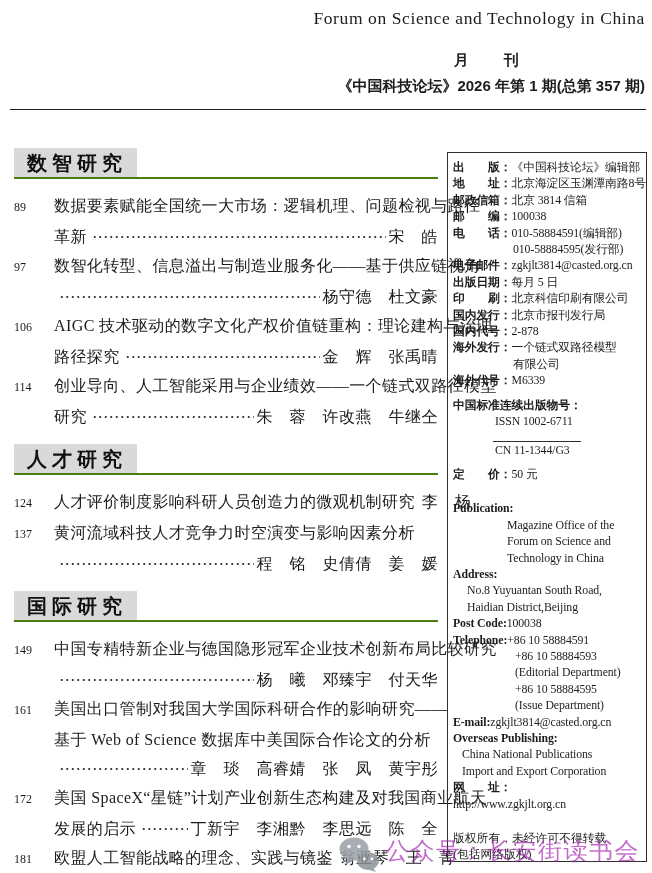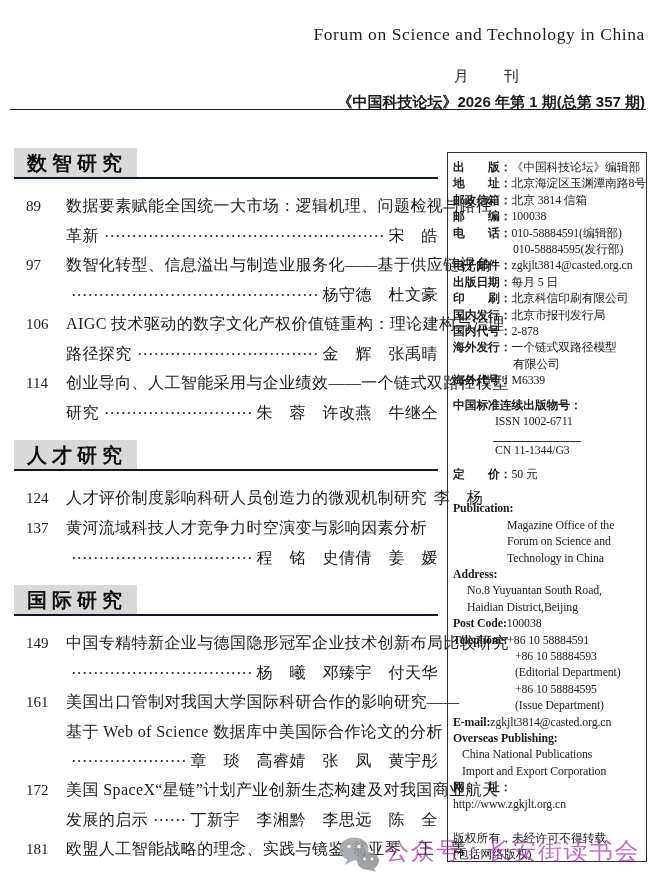--- a/index.html
+++ b/index.html
@@ -3,39 +3,39 @@
 <meta charset="utf-8">
 <style>
   html,body { margin:0; padding:0; background:#e8e8e8; }
   .page {
     position:relative; width:652px; height:873px; margin:0 auto;
     background:#ffffff; overflow:hidden;
     font-family:"Liberation Serif","DejaVu Serif",serif; color:#1c1c1c;
   }
 
   
-  .header { position:absolute; top:24px; left:0; right:7px; text-align:right; }
+  .header { position:absolute; top:8px; left:0; right:7px; text-align:right; }
   .title-en { font-size:17.5px; letter-spacing:0.6px; white-space:nowrap; }
   .issue-block { margin-top:22px; display:inline-block; text-align:center; }
-  .frequency { font-family:"Liberation Sans","DejaVu Sans",sans-serif; font-weight:normal;
+  .frequency { font-family:"Liberation Sans","DejaVu Sans",sans-serif; font-weight:bold;
                font-size:15px; letter-spacing:10px; margin-bottom:7px; }
   .issue-line { font-family:"Liberation Sans","DejaVu Sans",sans-serif; font-weight:bold;
                 font-size:15px; white-space:nowrap; }
   .rule { position:absolute; top:109px; left:10px; right:6px; border-top:1.7px solid #1b1b1b; }
 
   
   .toc { position:absolute; left:14px; top:148px; width:424px; }
   .toc-section { margin-top:13px; }
   .toc-section:first-child { margin-top:0; }
-  .section-header { border-bottom:2px solid #0f172a; margin-bottom:12px; line-height:0; }
+  .section-header { border-bottom:2px solid #4d7c0f; margin-bottom:12px; line-height:0; }
   .section-title { display:inline-block; background:#d9d9d9; color:#101010;
     font-family:"Liberation Sans","DejaVu Sans",sans-serif; font-weight:bold;
     font-size:20px; letter-spacing:5px; line-height:1.1; padding:4px 10px 3px 13px; }
   .entry-line { display:flex; align-items:baseline; font-size:16px; line-height:29px; white-space:nowrap; }
-  .page-num { flex:none; width:40px; font-size:15px;margin-left:12px; }
+  .page-num { flex:none; width:40px; font-size:12px; }
   .entry-text { flex:none; letter-spacing:0.4px; }
   .leader { flex:1; align-self:center; height:6px; margin:0 3px 0 4px;
     background-image:radial-gradient(circle, #3a3a3a 1.05px, rgba(0,0,0,0) 1.35px);
     background-size:5.5px 6px; background-repeat:repeat-x; background-position:1px 55%; }
   .authors { flex:none; text-align:right; letter-spacing:0.5px; }
 
   
   .info-box { position:absolute; left:447px; top:152px; width:200px; height:710px;
     box-sizing:border-box; border:1.3px solid #2e2e2e; padding:6px 3px 4px 5px;
     font-size:11.8px; line-height:16.4px; letter-spacing:-0.1px; overflow:hidden; }

